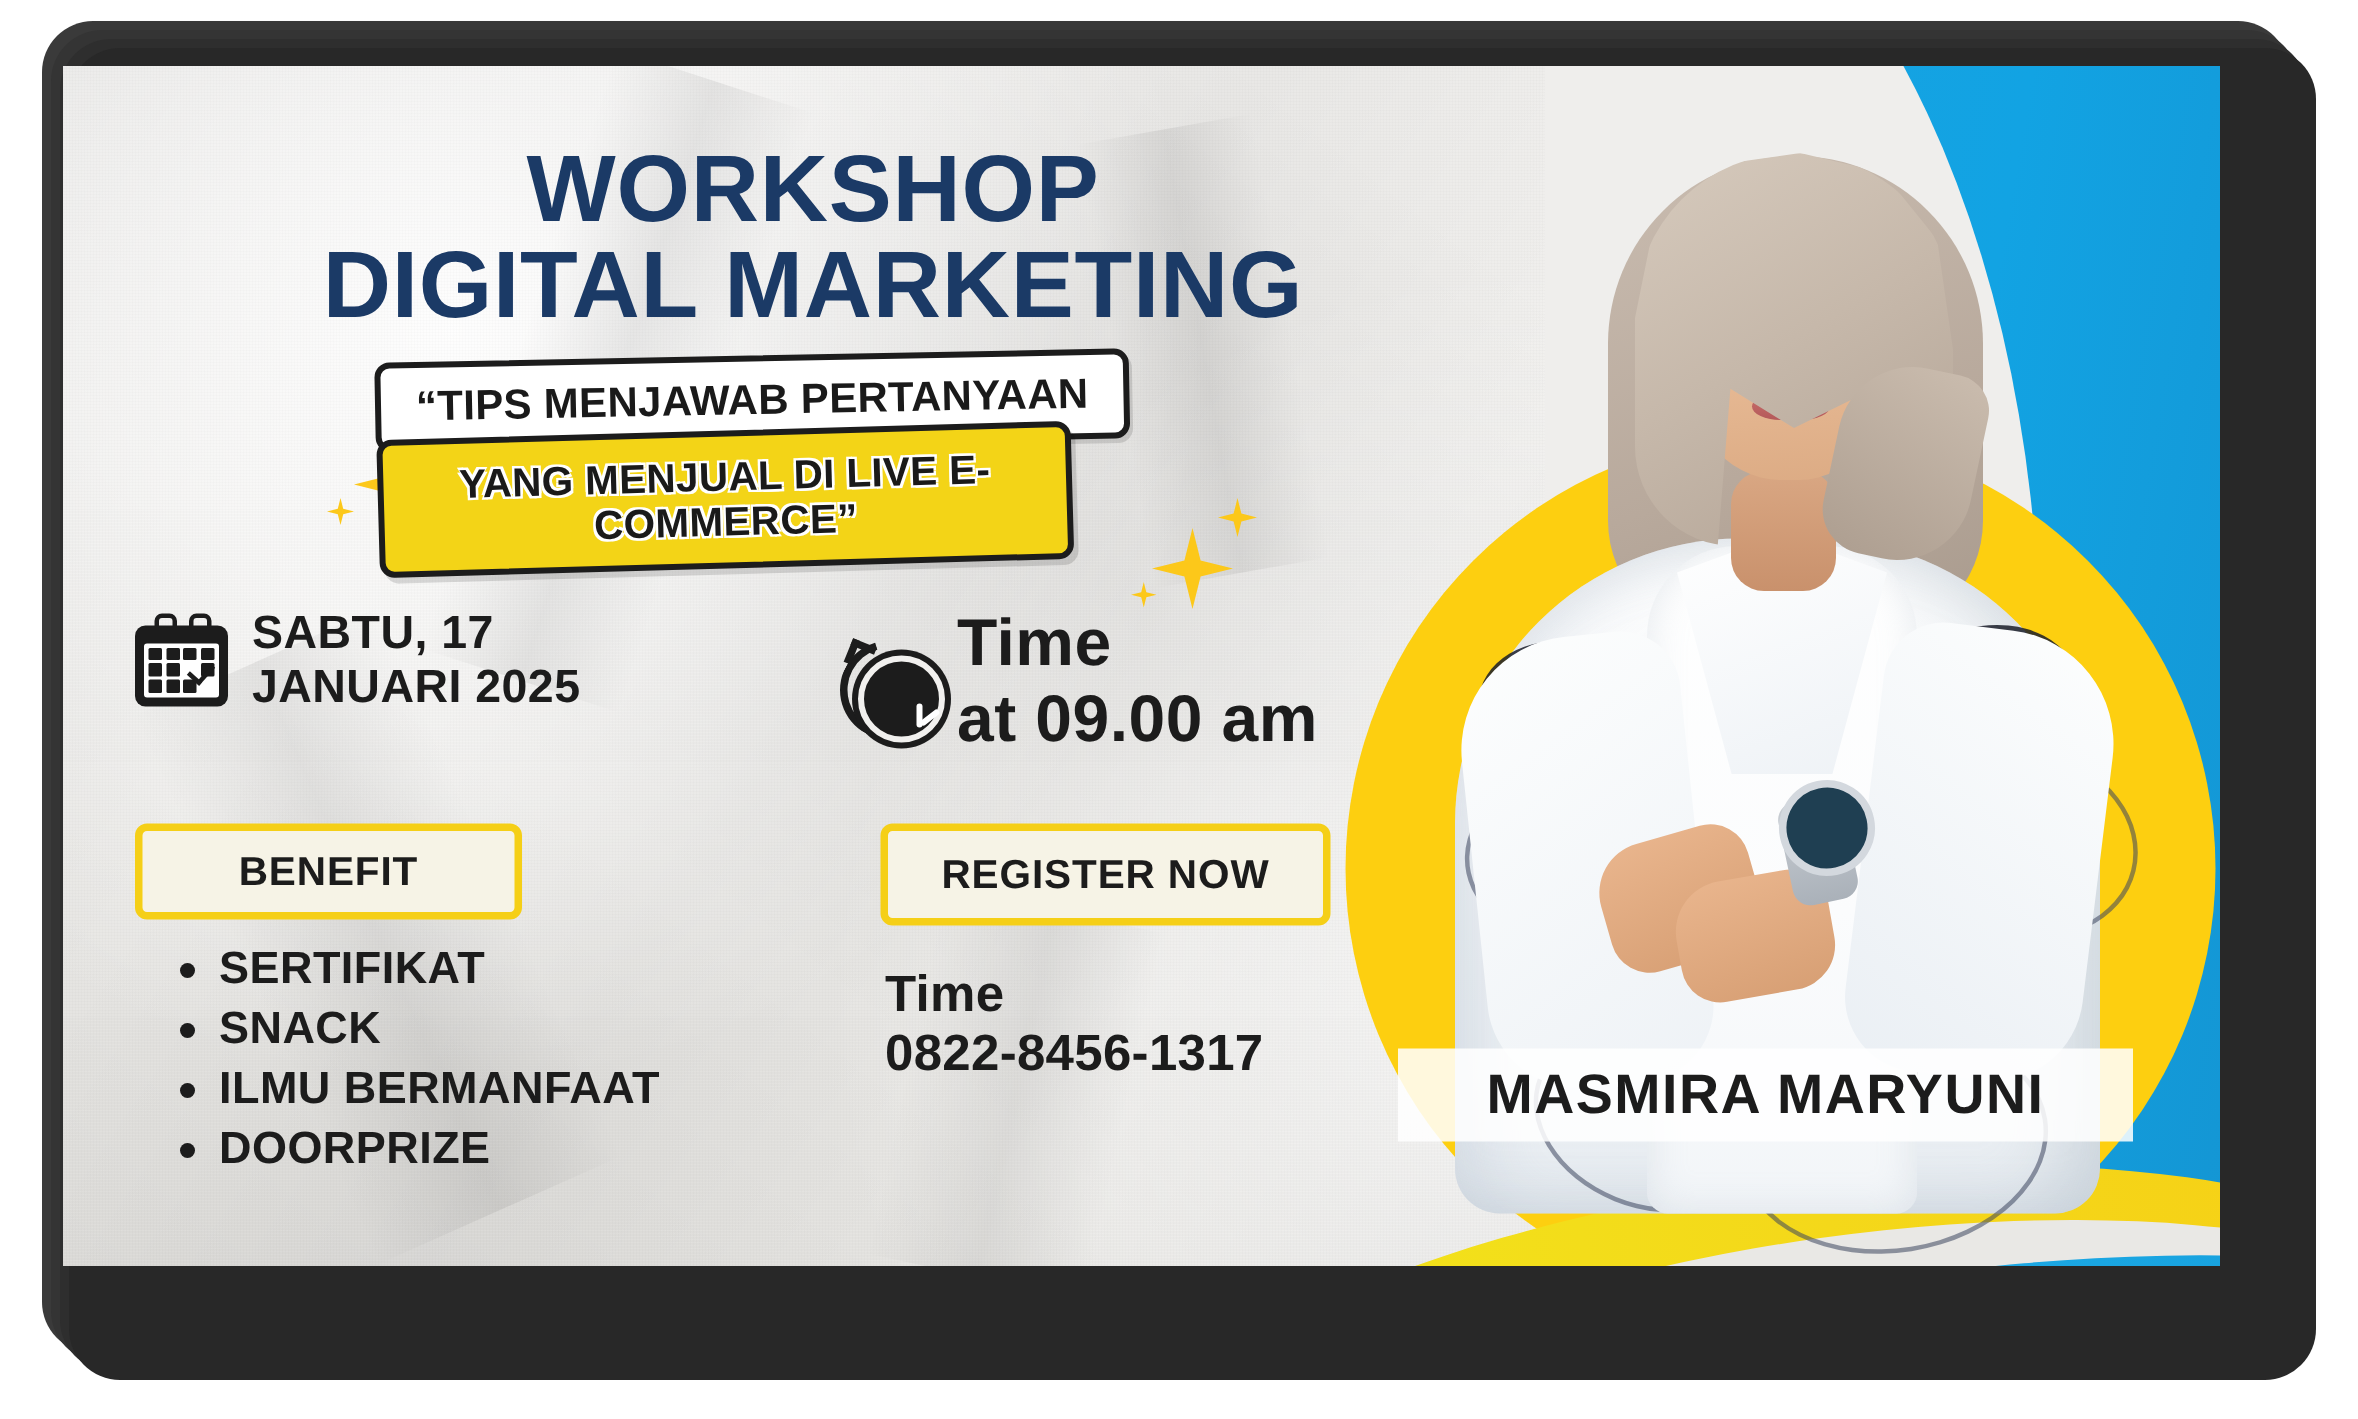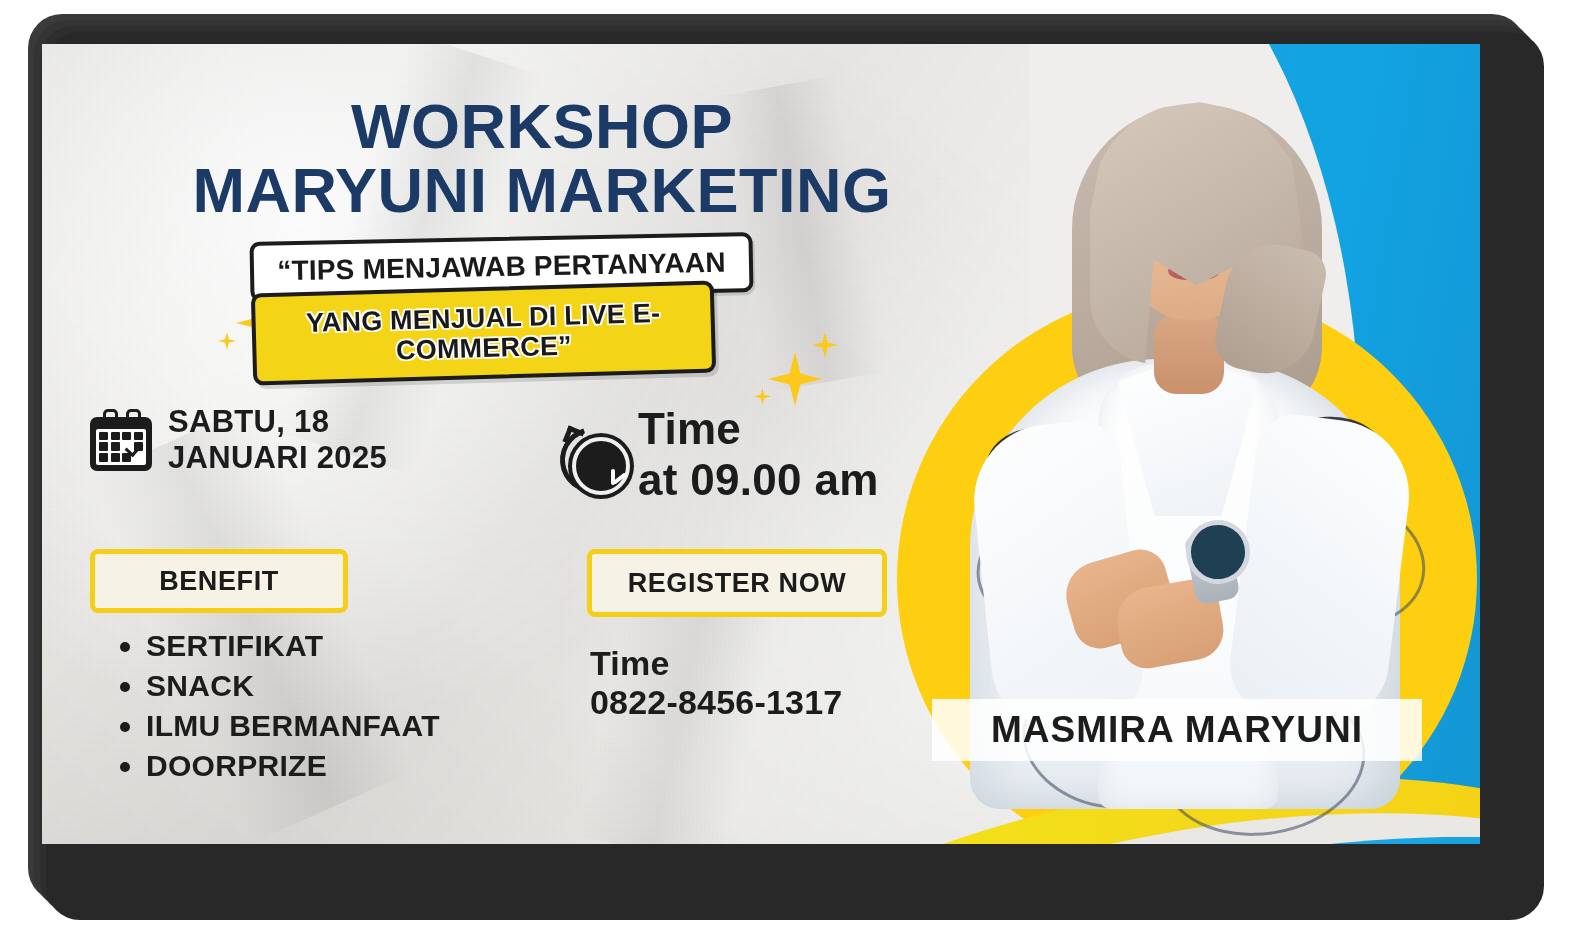--- a/index.html
+++ b/index.html
@@ -541,21 +541,21 @@
       <div class="p-part p-hijab-front"></div>
       <div class="p-part p-hijab-fold"></div>
       <div class="p-part p-hand a"></div>
       <div class="p-part p-hand b"></div>
       <div class="p-part p-watch-band"></div>
       <div class="p-part p-watch-face"></div>
     </div>
 
     <div class="headline">
       <span class="l1">WORKSHOP</span>
-      <span class="l2">MARYUNI MARKETING</span>
+      <span class="l2">DIGITAL MARKETING</span>
     </div>
 
     <div class="spark" style="left:194px; top:250px; width:58px; height:58px;"></div>
     <div class="spark" style="left:238px; top:228px; width:28px; height:28px;"></div>
     <div class="spark" style="left:176px; top:288px; width:18px; height:18px;"></div>
 
     <div class="spark" style="left:726px; top:308px; width:54px; height:54px;"></div>
     <div class="spark" style="left:770px; top:288px; width:26px; height:26px;"></div>
     <div class="spark" style="left:712px; top:344px; width:17px; height:17px;"></div>
 
@@ -583,21 +583,21 @@
               <div class="cal-cell blank"></div>
               <div class="cal-cell"></div>
             <div class="cal-cell"></div>
               <div class="cal-cell"></div>
               <div class="cal-cell"></div>
               <div class="cal-cell blank"></div>
           </div>
           <div class="cal-check"></div>
         </div>
         <div class="info-text">
-          <span class="t1">SABTU, 18</span>
+          <span class="t1">SABTU, 17</span>
           <span class="t2">JANUARI 2025</span>
         </div>
       </div>
 
       <div class="info-item info-time">
         <div class="clock-icon">
           <div class="clock-arc"></div>
           <div class="clock-arrow"></div>
           <div class="clock-dial">
             <div class="clock-hand h"></div>

